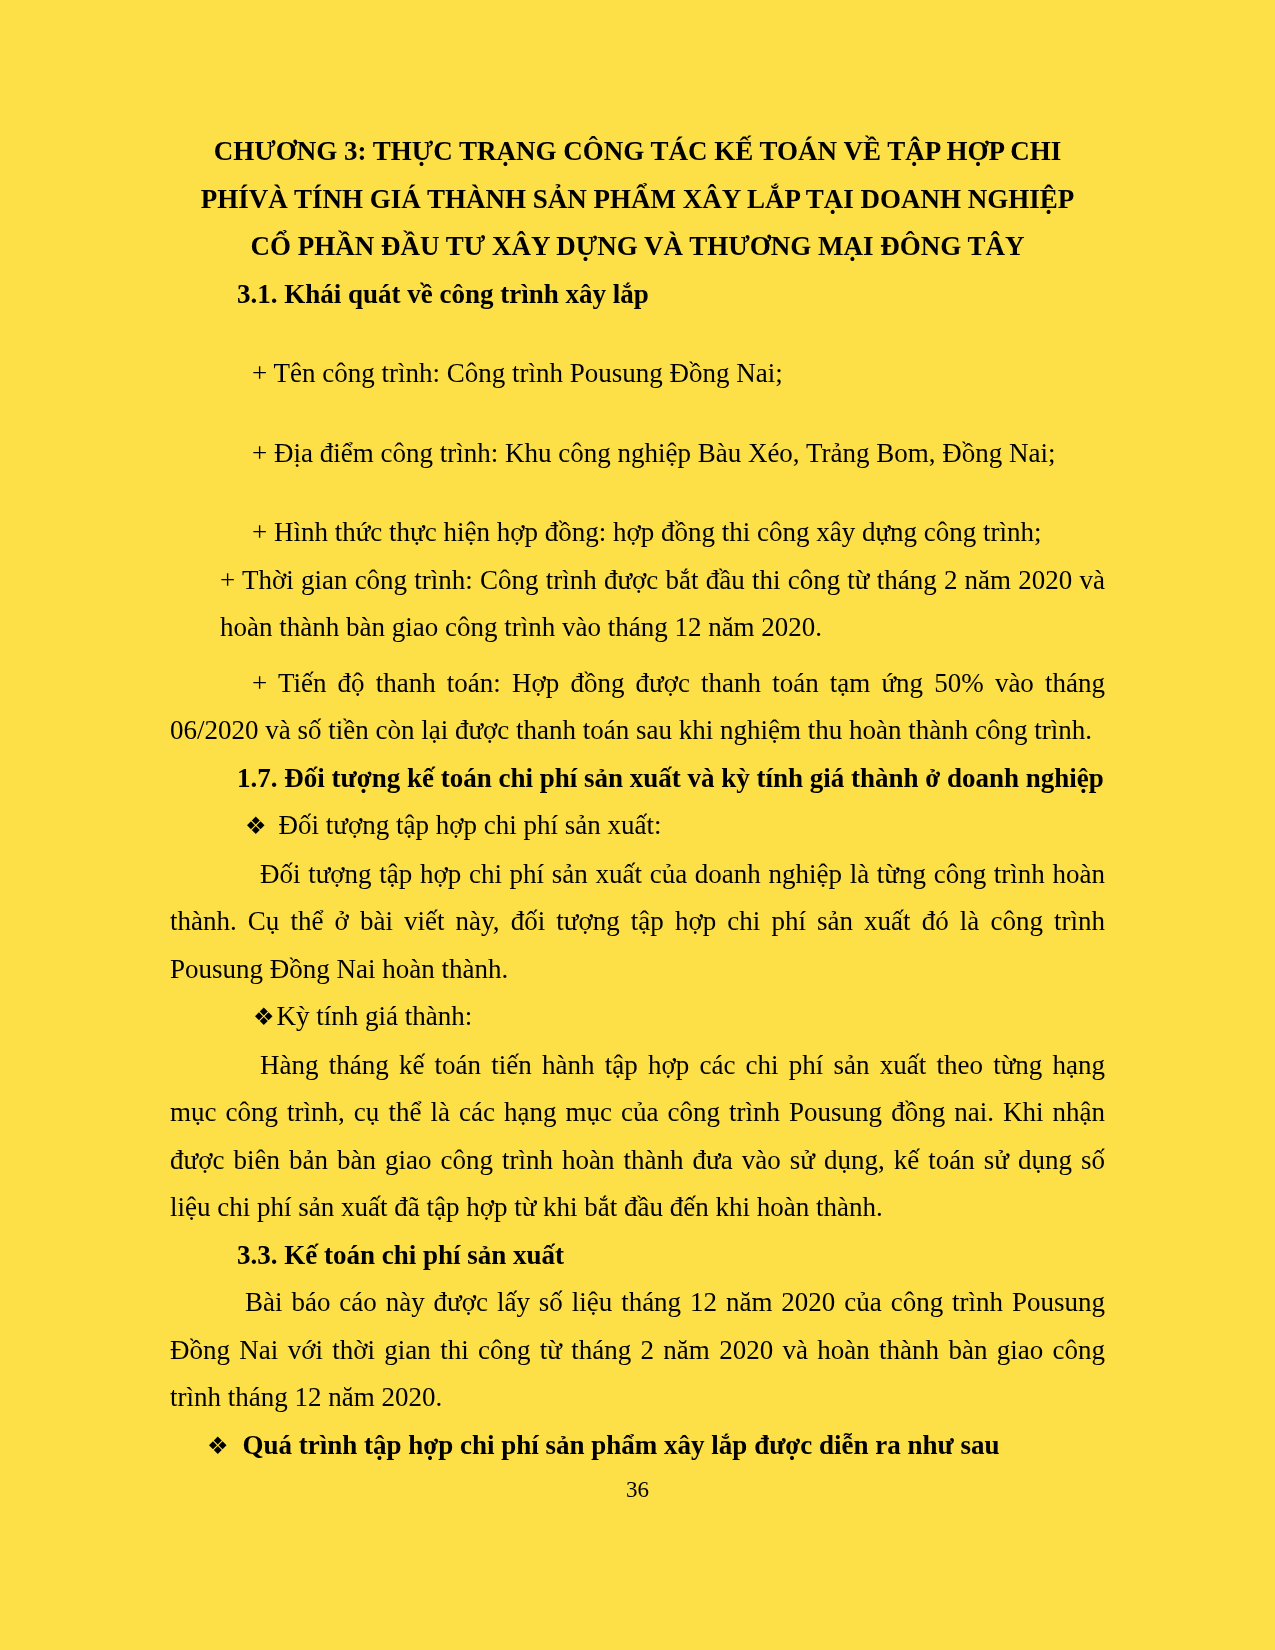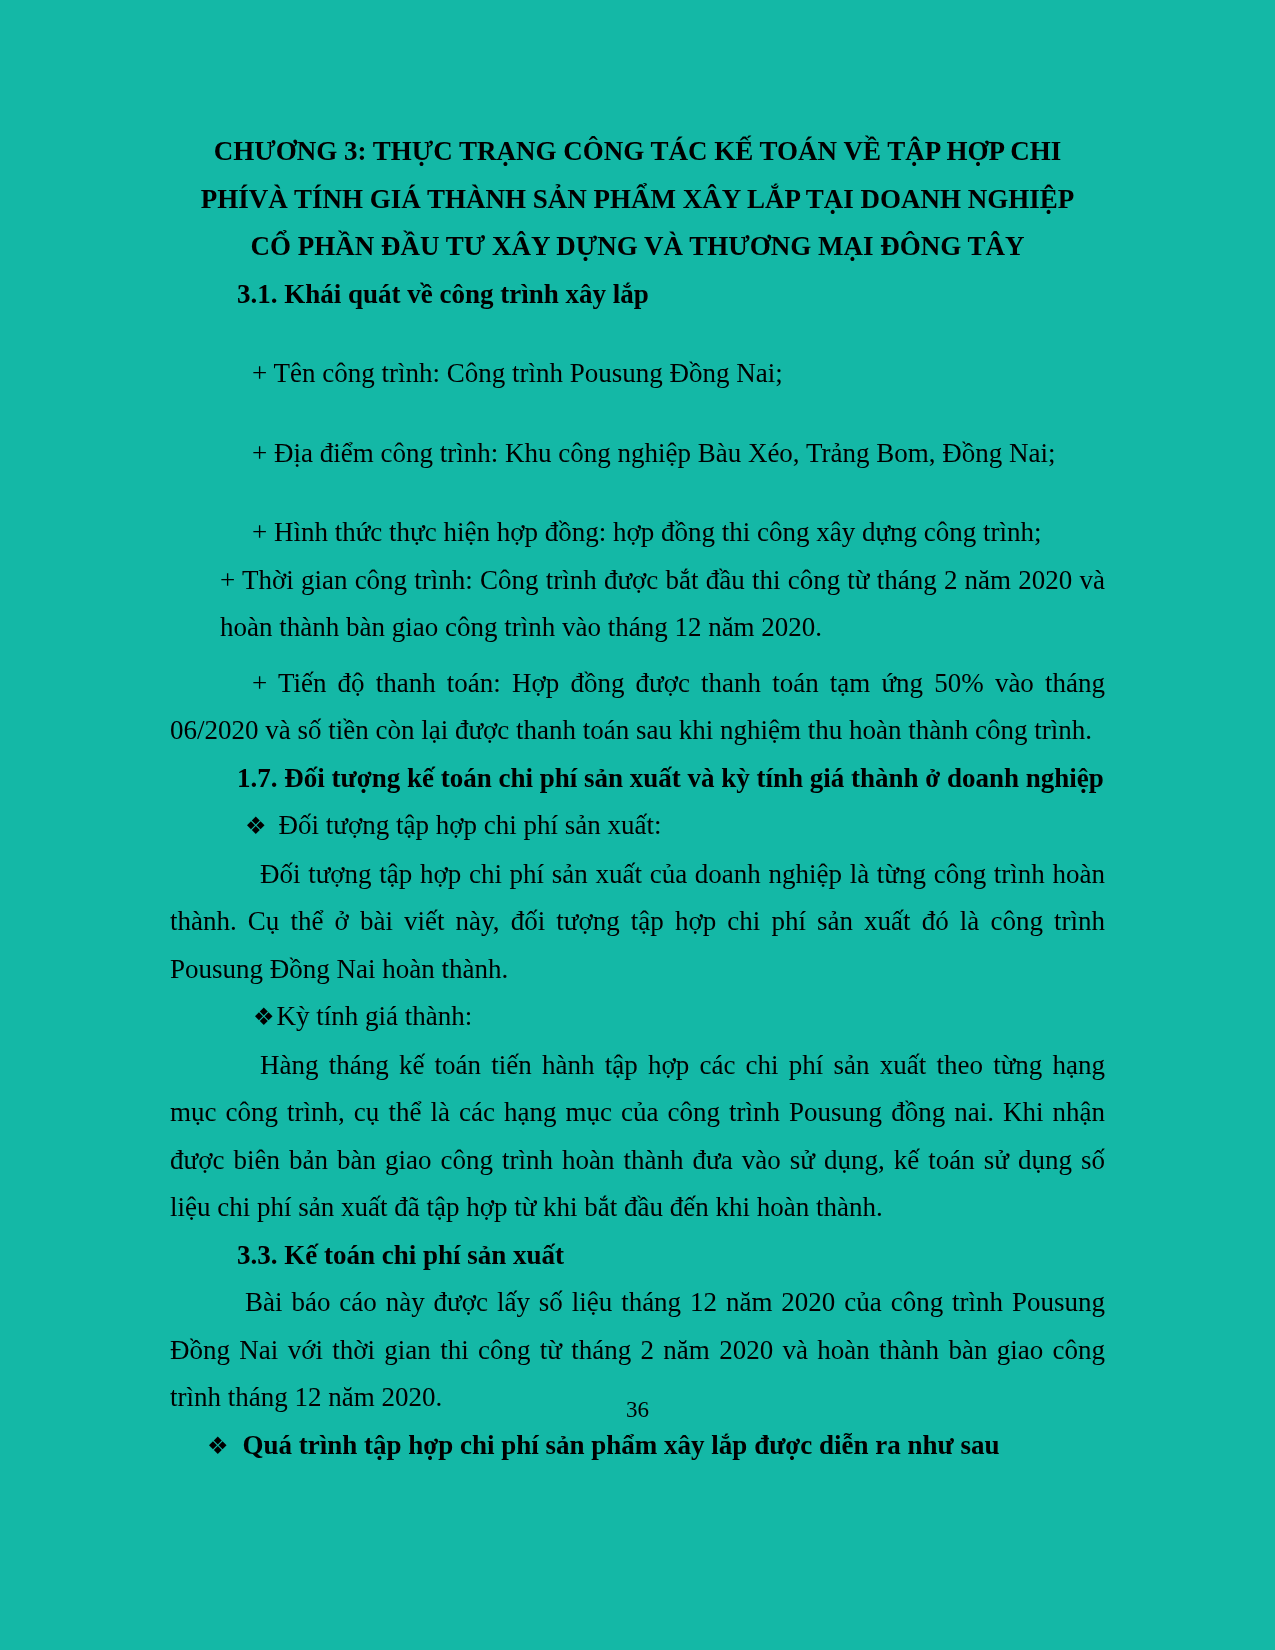--- a/index.html
+++ b/index.html
@@ -4,21 +4,21 @@
 <style>
   html, body {
     margin: 0;
     padding: 0;
     background: #ffffff;
   }
   .page {
     position: relative;
     width: 1275px;
     height: 1650px;
-    background: #14b8a6;
+    background: #fde047;
     color: #000000;
     font-family: "Liberation Serif", "DejaVu Serif", serif;
     font-size: 27px;
     line-height: 47.5px;
     box-sizing: border-box;
     padding: 128px 170px 0 170px;
     overflow: hidden;
   }
   .title-line {
     text-align: center;
@@ -59,21 +59,21 @@
   }
   .marker {
     font-family: "DejaVu Sans", sans-serif;
     font-size: 24px;
   }
   .marker-gap { margin-right: 12px; }
   .marker-gap-sm { margin-right: 2px; }
   .marker-gap-lg { margin-right: 14px; }
   .page-number {
     position: absolute;
-    top: 1396px;
+    top: 1476px;
     left: 0;
     right: 0;
     text-align: center;
     font-size: 23px;
     line-height: 28px;
   }
 </style>
 </head>
 <body>
 

